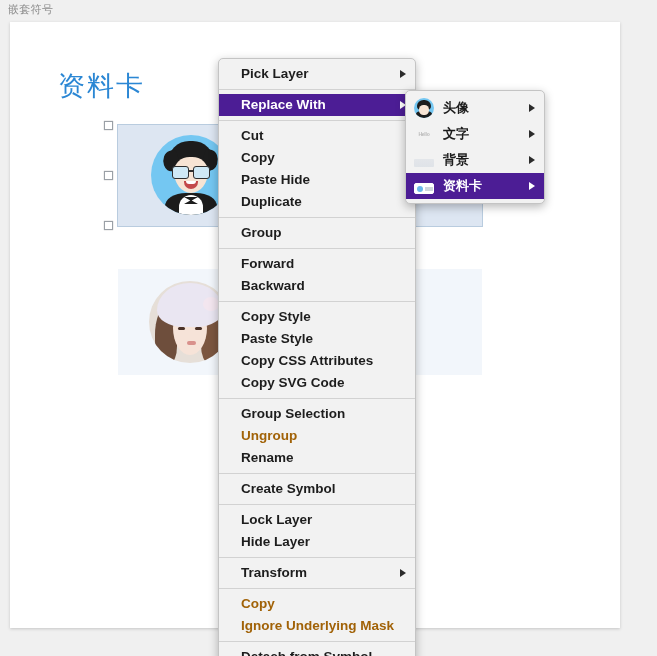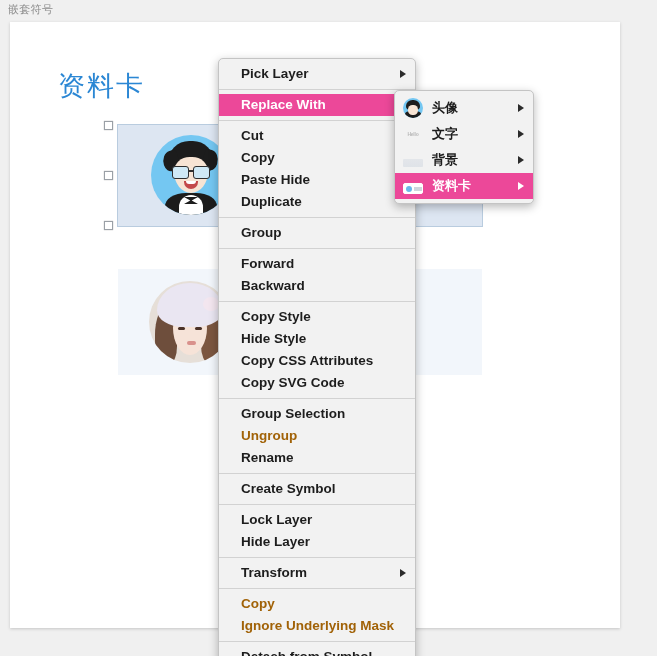--- a/index.html
+++ b/index.html
@@ -191,36 +191,36 @@
     background: #f2f2f2;
     border: 1px solid #c4c4c4;
     border-radius: 5px;
     box-shadow: 0 3px 10px rgba(0,0,0,0.28);
     padding: 4px 0;
     font-size: 13.5px;
     color: #1d1d1d;
     user-select: none;
   }
   .menu-main { left: 218px; top: 58px; width: 196px; }
-  .menu-sub1 { left: 394px; top: 90px; width: 138px; }
+  .menu-sub1 { left: 405px; top: 90px; width: 138px; }
   .menu-sub2 { left: 554px; top: 176px; width: 100px; }
 
   .menu-item {
     position: relative;
     display: flex;
     align-items: center;
     height: 20px;
     padding: 0 10px 0 22px;
     white-space: nowrap;
     line-height: 20px;
     font-weight: bold;
   }
   .menu-item.tall { height: 22px; line-height: 22px; }
   .menu-item.selected {
-    background: #ec4899;
+    background: #4c1d95;
     color: #ffffff;
   }
   .menu-item.disabled { color: #a16207; }
   .menu-sep {
     height: 1px;
     background: #d2d2d2;
     margin: 4px 0;
   }
   .arrow {
     position: absolute; right: 9px; top: 50%;
@@ -367,21 +367,21 @@
         <span>Forward</span>
       </div>
       <div class="menu-item tall">
         <span>Backward</span>
       </div>
       <div class="menu-sep"></div>
       <div class="menu-item tall">
         <span>Copy Style</span>
       </div>
       <div class="menu-item tall">
-        <span>Hide Style</span>
+        <span>Paste Style</span>
       </div>
       <div class="menu-item tall">
         <span>Copy CSS Attributes</span>
       </div>
       <div class="menu-item tall">
         <span>Copy SVG Code</span>
       </div>
       <div class="menu-sep"></div>
       <div class="menu-item tall">
         <span>Group Selection</span>

